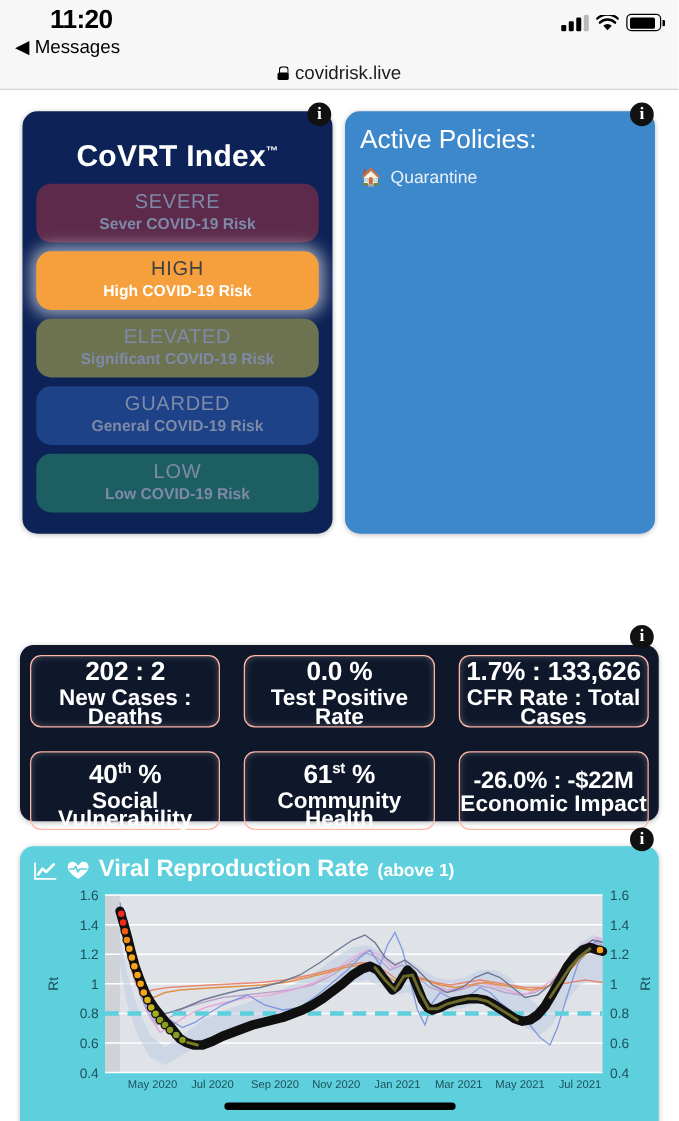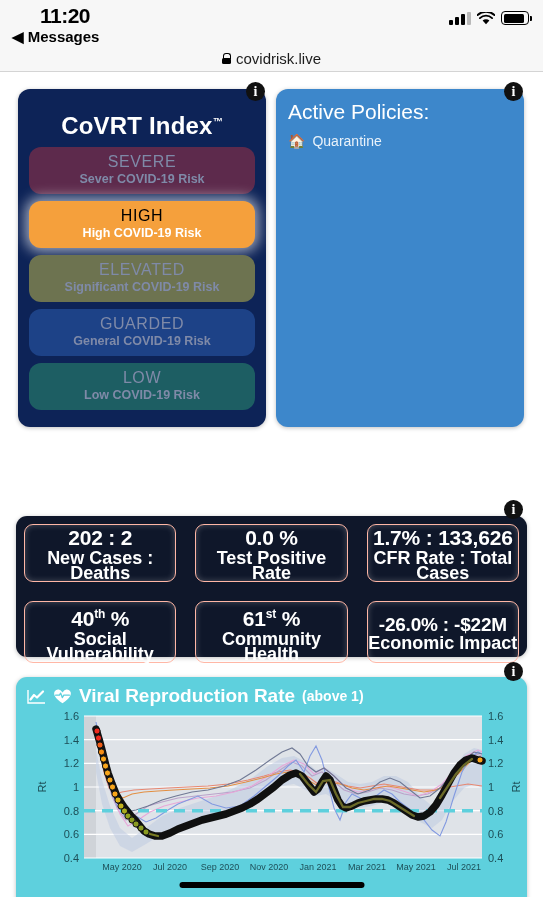--- a/index.html
+++ b/index.html
@@ -16,21 +16,21 @@
     height: 46px;
     background: #f7f7f7;
   }
   #status-time {
     position: absolute; left: 40px; top: 4px;
     font-size: 21px; font-weight: bold; color: #000;
     letter-spacing: -0.5px;
   }
   #back-messages {
     position: absolute; left: 12px; top: 28px;
-    font-size: 15px; font-weight: bold; color: #000;
+    font-size: 15px; font-weight: normal; color: #000;
   }
   #status-right {
     position: absolute; right: 14px; top: 11px;
     display: flex; align-items: center; gap: 6px;
   }
   .sig-bars { display: flex; align-items: flex-end; gap: 2px; height: 13px;}
   .sig-bars i { display:block; width: 4px; background:#000; border-radius:1px; }
   .sig-bars i:nth-child(1){height:5px;}
   .sig-bars i:nth-child(2){height:8px;}
   .sig-bars i:nth-child(3){height:11px;}
@@ -90,21 +90,21 @@
     margin: 7px 11px 0 11px; height:47px; border-radius:12px;
     display:flex; flex-direction:column; align-items:center; justify-content:center;
     cursor:pointer;
   }
   .risk-row .rl{ font-size:16px; letter-spacing:.6px; line-height:18px;}
   .risk-row .rs{ font-size:12.5px; font-weight:bold; line-height:17px;}
   .risk-row.dim .rl, .risk-row.dim .rs{ color:#7f8aa8; }
   .risk-row.active{
     box-shadow: 0 0 13px 4px rgba(255,255,255,.60);
   }
-  .risk-row.active .rl{ color:#000000; font-weight:normal;}
+  .risk-row.active .rl{ color:#404040; font-weight:normal;}
   .risk-row.active .rs{ color:#fff; }
   #risk-severe   { background:#5d2a4c; }
   #risk-high     { background:#f5a03c; }
   #risk-elevated { background:#6d7350; }
   #risk-guarded  { background:#1d4287; }
   #risk-low      { background:#1d5e63; }
 
   #policies-card{
     position:absolute; left:276px; top:7px; width:248px; height:338px;
     background:#3d87cb; border-radius:12px;

